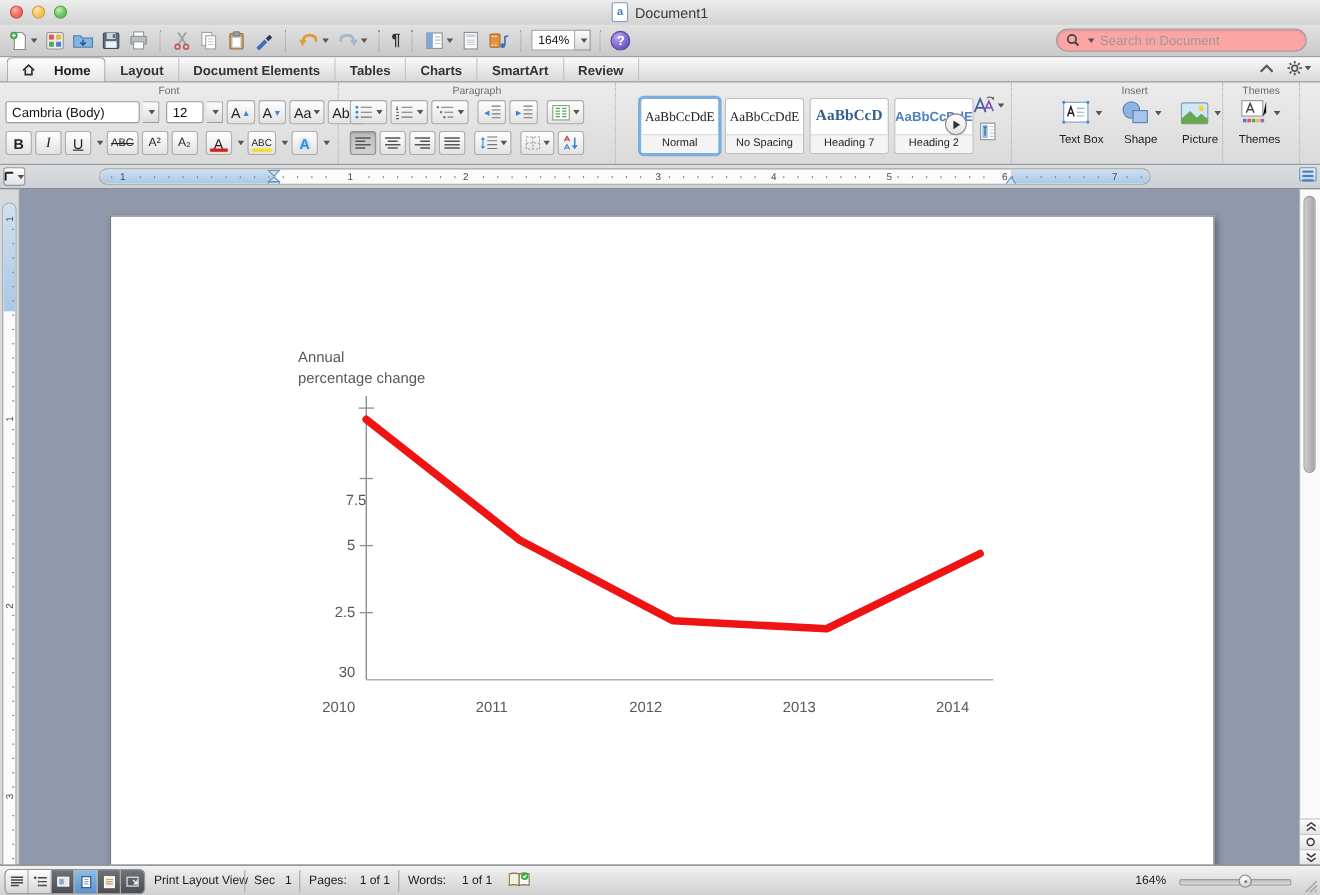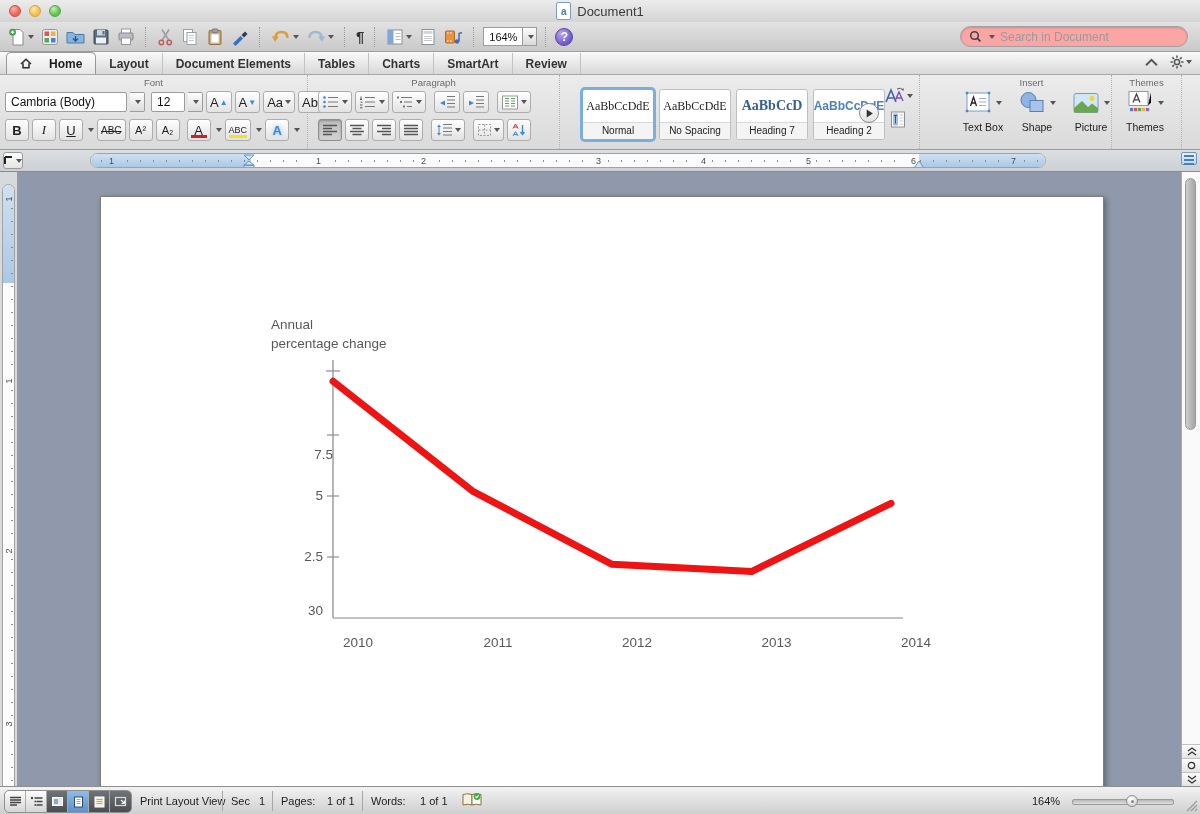--- a/index.html
+++ b/index.html
@@ -87,21 +87,21 @@
   #ruler-toggle div{margin:2px 2px 0 2px;height:2px;background:#4d7fb5;}
   
   #docarea{position:absolute;left:0;top:172px;width:1200px;height:614px;background:#8f99ab;overflow:hidden;}
   #vruler{position:absolute;left:0;top:0;width:18px;height:614px;background:#d7dadd;border-right:1px solid #9b9b9b;box-sizing:border-box;}
   #vruler-capsule{position:absolute;left:2px;top:12px;width:13px;height:640px;background:#fbfbfb;border:1px solid #a2a2a2;border-radius:7px 7px 0 0;box-sizing:border-box;overflow:hidden;}
   .vn{position:absolute;left:1px;font-size:9px;color:#4a4a4a;transform:rotate(-90deg);width:10px;text-align:center;}
   #page{position:absolute;left:100px;top:24px;width:1004px;height:760px;background:#fff;border:1px solid #7e7e7e;box-shadow:2px 2px 6px rgba(0,0,0,.35);box-sizing:border-box;}
   #chart-title{position:absolute;left:170px;top:118px;font-size:13.5px;line-height:19px;color:#595959;}
   #chart-svg{position:absolute;left:0;top:0;}
   .ylab{position:absolute;width:48px;text-align:right;font-size:13.5px;color:#595959;}
-  .xlab{position:absolute;width:80px;text-align:right;font-size:13.5px;color:#595959;}
+  .xlab{position:absolute;width:80px;text-align:left;font-size:13.5px;color:#595959;}
   #source-line{position:absolute;left:150px;top:521px;font-size:9px;color:#3d3d3d;white-space:nowrap;}
   #source-line a{color:#2456c9;text-decoration:underline;}
   #vscroll{position:absolute;right:0;top:0;width:19px;height:614px;background:#fafafa;border-left:1px solid #ababab;box-sizing:border-box;}
   #vthumb{position:absolute;left:3px;top:6px;width:11px;height:252px;border-radius:6px;background:linear-gradient(90deg,#cdcdcd,#a5a5a5);border:1px solid #999;box-sizing:border-box;}
   .sbtn{position:absolute;left:0;width:19px;height:13px;border-top:1px solid #c2c2c2;display:flex;align-items:center;justify-content:center;background:linear-gradient(#fdfdfd,#e4e4e4);}
   
   #statusbar{position:absolute;left:0;top:786px;width:1200px;height:28px;background:linear-gradient(#f2f2f2,#cfcfcf);border-top:1px solid #8e8e8e;box-sizing:border-box;font-size:11px;color:#1c1c1c;}
   #viewbtns{position:absolute;left:4px;top:3px;height:21px;border:1px solid #909090;border-radius:5px;background:linear-gradient(#fdfdfd,#d5d5d5);display:flex;overflow:hidden;}
   .vb{width:21px;height:21px;display:flex;align-items:center;justify-content:center;border-right:1px solid #aaa;box-sizing:border-box;}
   .vb:last-child{border-right:none;}

